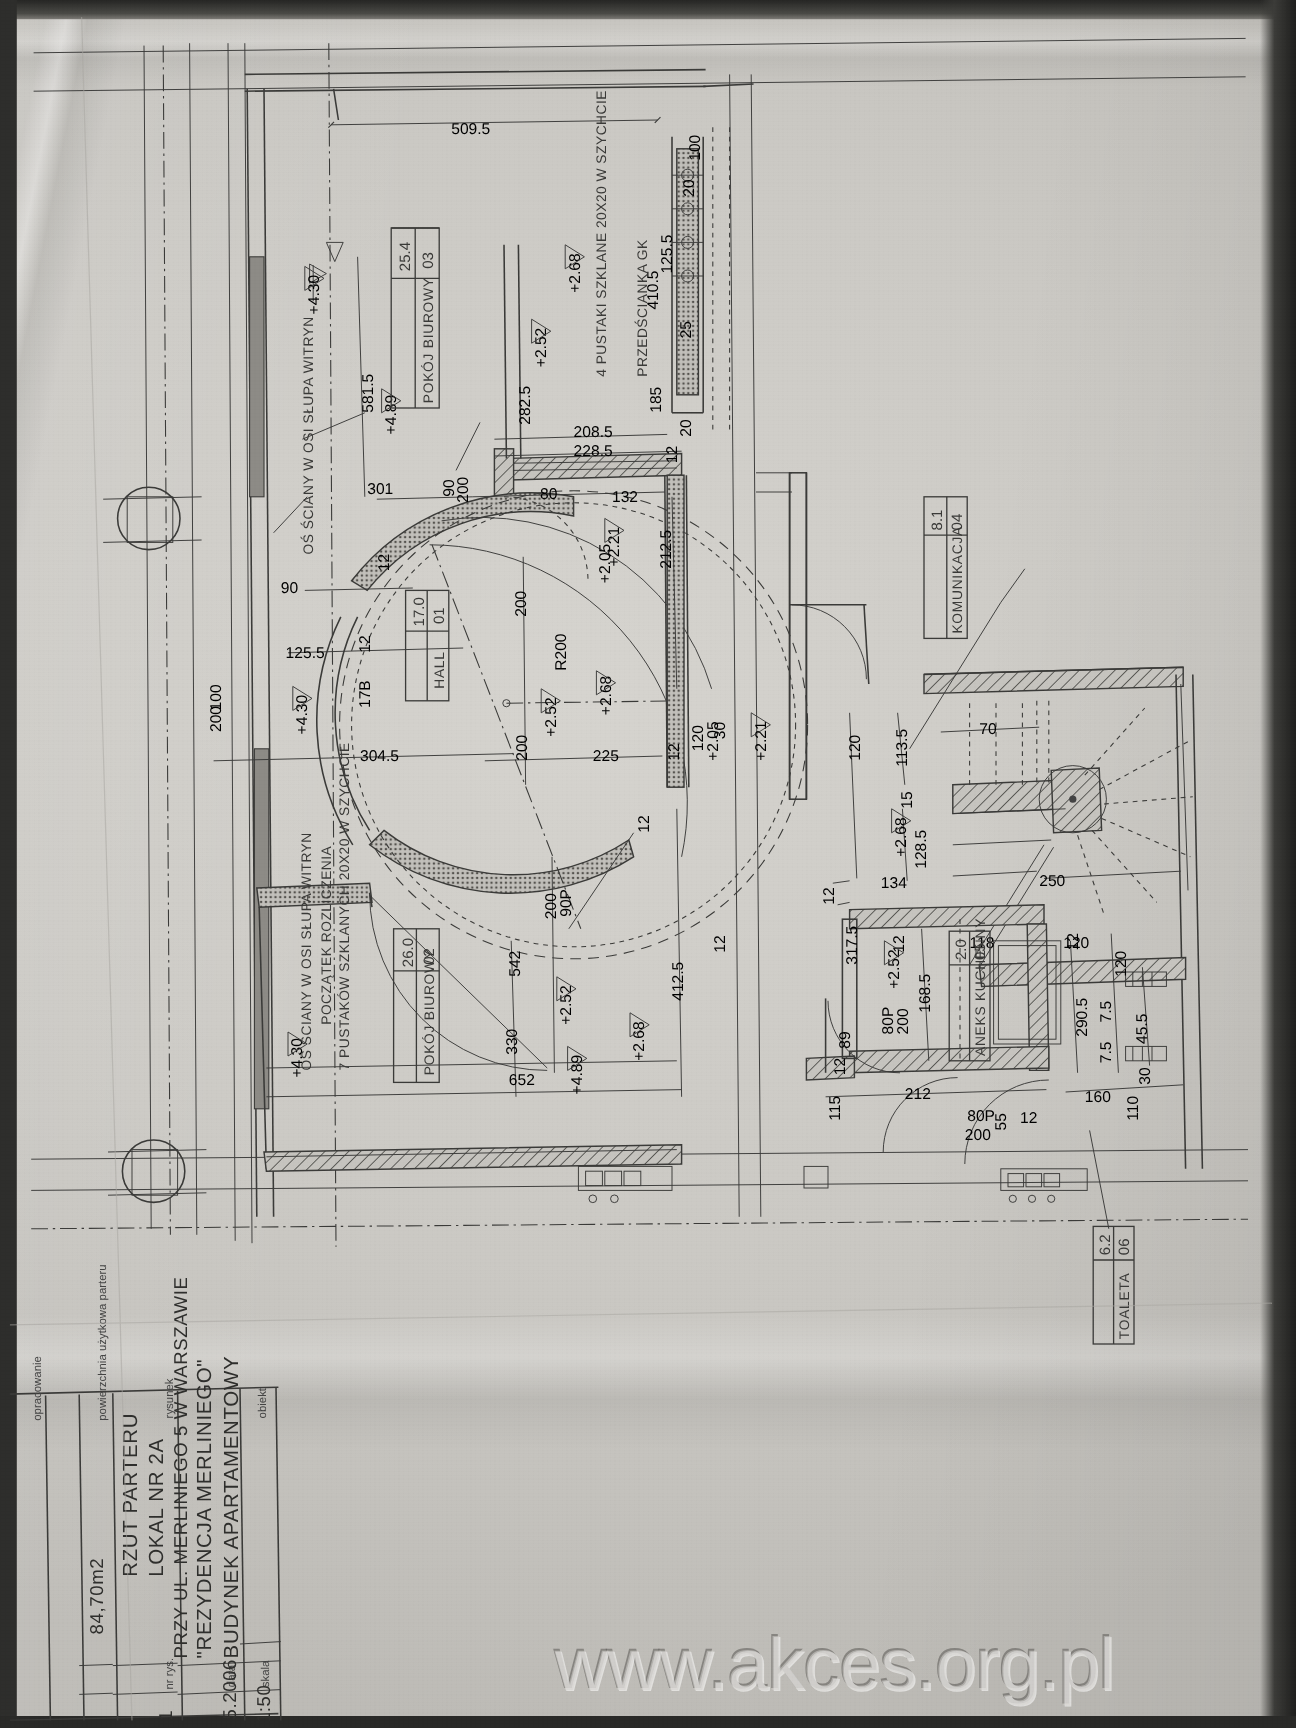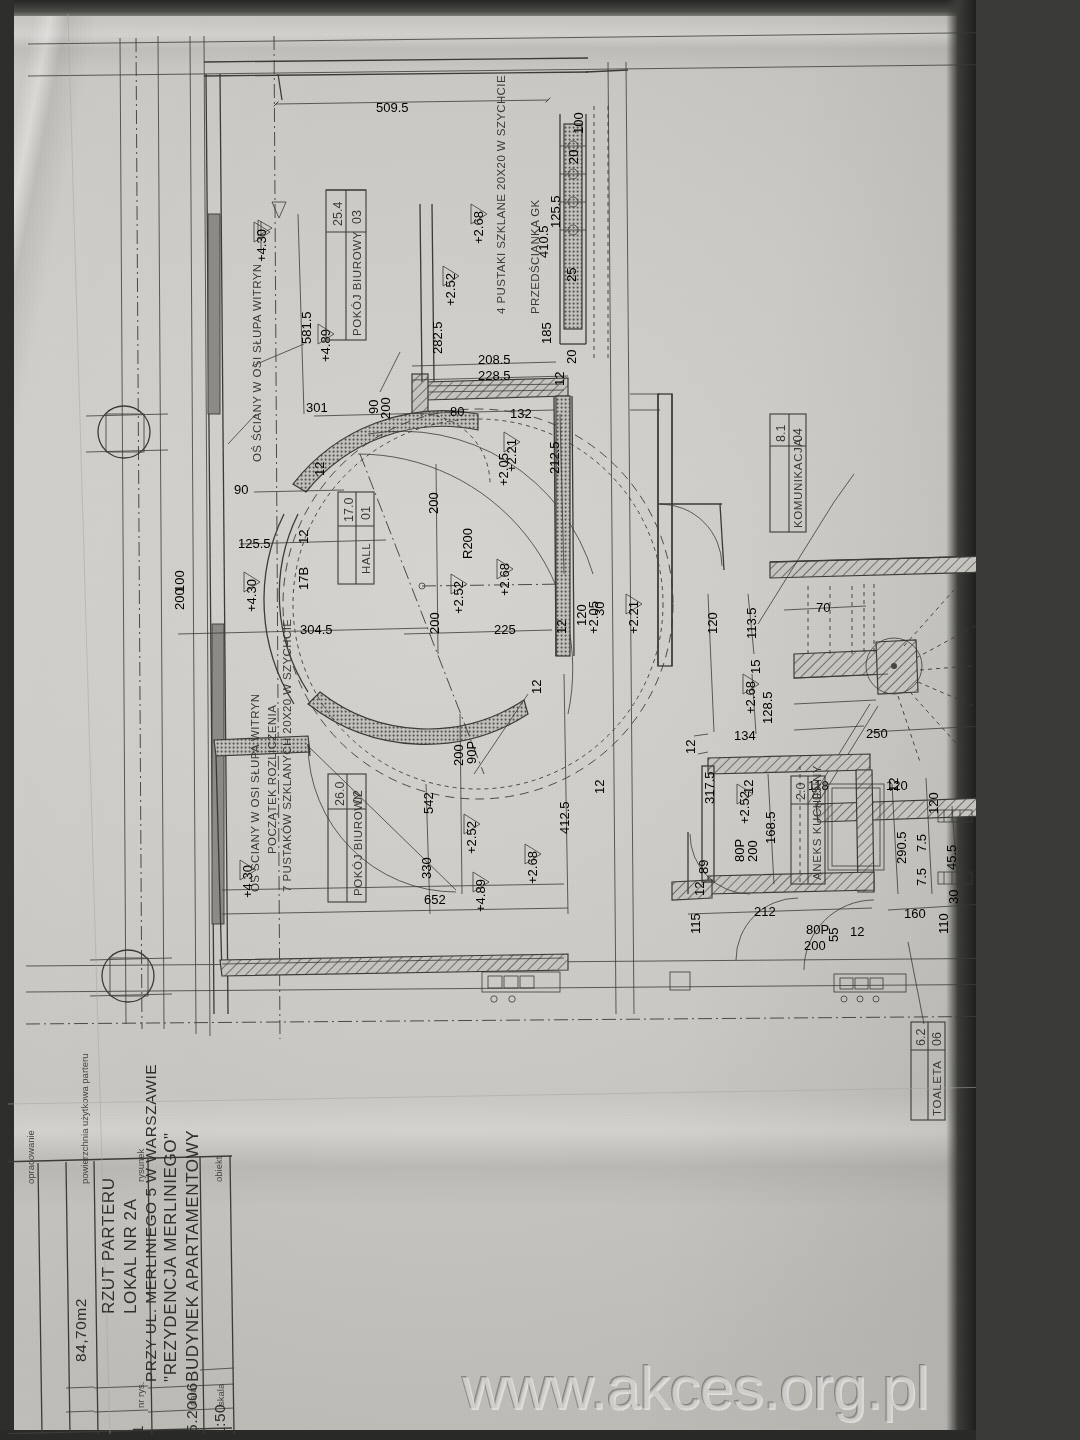--- a/index.html
+++ b/index.html
@@ -1,17 +1,17 @@
 <!DOCTYPE html>
 <html><head>
 <meta charset="utf-8">
 <style>
   html,body{margin:0;padding:0;background:#3a3a38;}
   body{font-family:"Liberation Sans",sans-serif;}
-  #page{position:relative;width:976px;height:1440px;overflow:hidden;
+  #page{position:relative;width:1080px;height:1440px;overflow:hidden;
         background:#a21caf;}
   
   #paper{position:absolute;inset:0;
      background:
        linear-gradient(101deg, rgba(0,0,0,0.00) 0%, rgba(0,0,0,0.00) 3%, rgba(255,255,255,0.30) 4.3%, rgba(0,0,0,0.07) 5.6%, rgba(0,0,0,0.00) 8%, rgba(0,0,0,0.00) 100%),
        linear-gradient(to bottom, rgba(0,0,0,0.00) 0%, rgba(0,0,0,0.00) 76%, rgba(255,255,255,0.22) 78.5%, rgba(0,0,0,0.06) 81%, rgba(0,0,0,0.00) 84%),
        linear-gradient(to bottom, rgba(0,0,0,0.00) 0%, rgba(0,0,0,0.00) 1.4%, rgba(255,255,255,0.18) 2.4%, rgba(0,0,0,0.05) 3.4%, rgba(0,0,0,0.00) 5%),
        linear-gradient(97deg,  rgba(255,255,255,0.10) 0%, rgba(0,0,0,0.00) 30%, rgba(0,0,0,0.00) 70%, rgba(0,0,0,0.05) 100%),
        radial-gradient(ellipse 90% 60% at 45% 40%, #d6d4cf 0%, #cbc9c4 55%, #bdbbb6 100%);
   }

